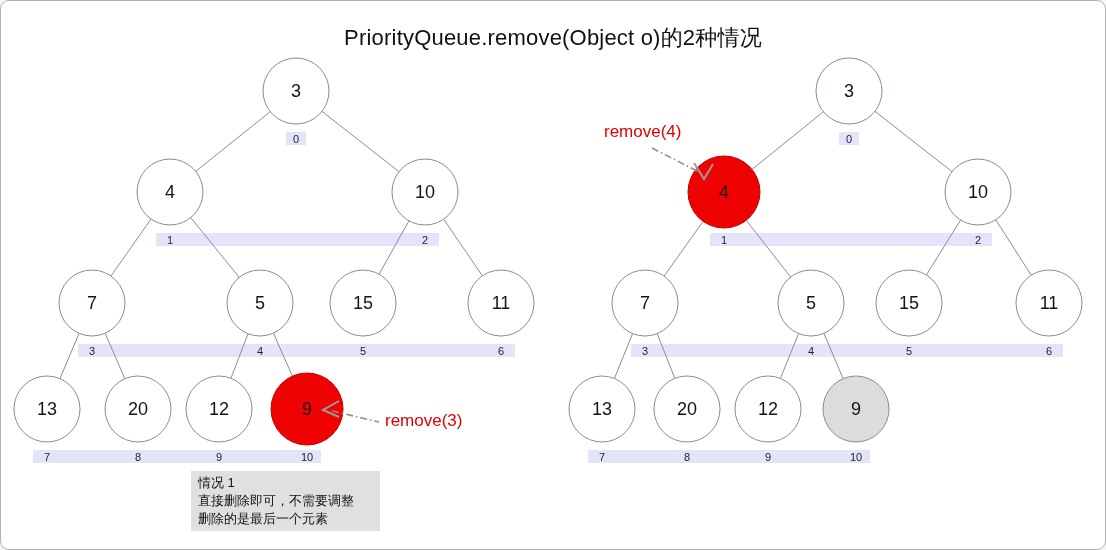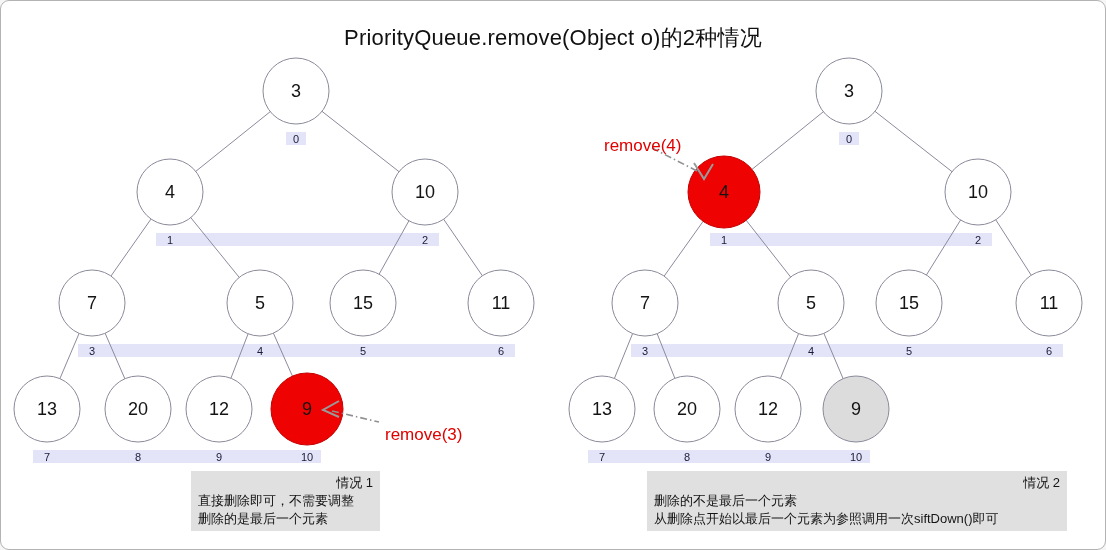--- a/index.html
+++ b/index.html
@@ -7,27 +7,27 @@
     position:relative;width:1106px;height:550px;background:#ffffff;
     border:1px solid #b3b3b3;border-radius:9px;overflow:hidden;
     font-family:"Liberation Sans","DejaVu Sans",sans-serif;box-sizing:border-box;
   }
   #diagram-svg{position:absolute;left:0;top:0;}
   .page-title{
     position:absolute;left:0;top:22px;width:100%;text-align:center;
     font-size:22px;color:#111;letter-spacing:0.2px;
   }
   .remove-label{
-    position:absolute;font-size:17px;color:#e00000;white-space:nowrap;margin-top:14px;
+    position:absolute;font-size:17px;color:#e00000;white-space:nowrap;
   }
   .caption{
     position:absolute;background:#e0e0e0;color:#141414;
     font-size:13px;line-height:18px;padding:3px 7px;box-sizing:border-box;
   }
-  .caption-title{text-align:right;}
+  .caption-title{text-align:left;}
   .caption-line{text-align:left;white-space:nowrap;}
 </style>
 </head>
 <body>
 
 <div id="stage">
 
   <svg id="diagram-svg" width="1106" height="550" xmlns="http://www.w3.org/2000/svg">
       <rect x="285" y="131" width="20" height="13" fill="#e4e4f8"></rect>
       <rect x="155" y="232" width="283" height="13" fill="#e4e4f8"></rect>
@@ -134,19 +134,14 @@
   <div class="remove-label" style="left:384px;top:410px">remove(3)</div>
 
   <div class="remove-label" style="left:603px;top:121px">remove(4)</div>
 
   <div class="caption" style="left:190px;top:470px;width:189px">
     <div class="caption-title">情况 1</div>
     <div class="caption-line">直接删除即可，不需要调整</div>
     <div class="caption-line">删除的是最后一个元素</div>
   </div>
 
-  <div class="caption" style="left:646px;top:470px;width:420px">
-    <div class="caption-title">情况 2</div>
-    <div class="caption-line">删除的不是最后一个元素</div>
-    <div class="caption-line">从删除点开始以最后一个元素为参照调用一次siftDown()即可</div>
-  </div>
 
 </div>
 
 </body></html>

